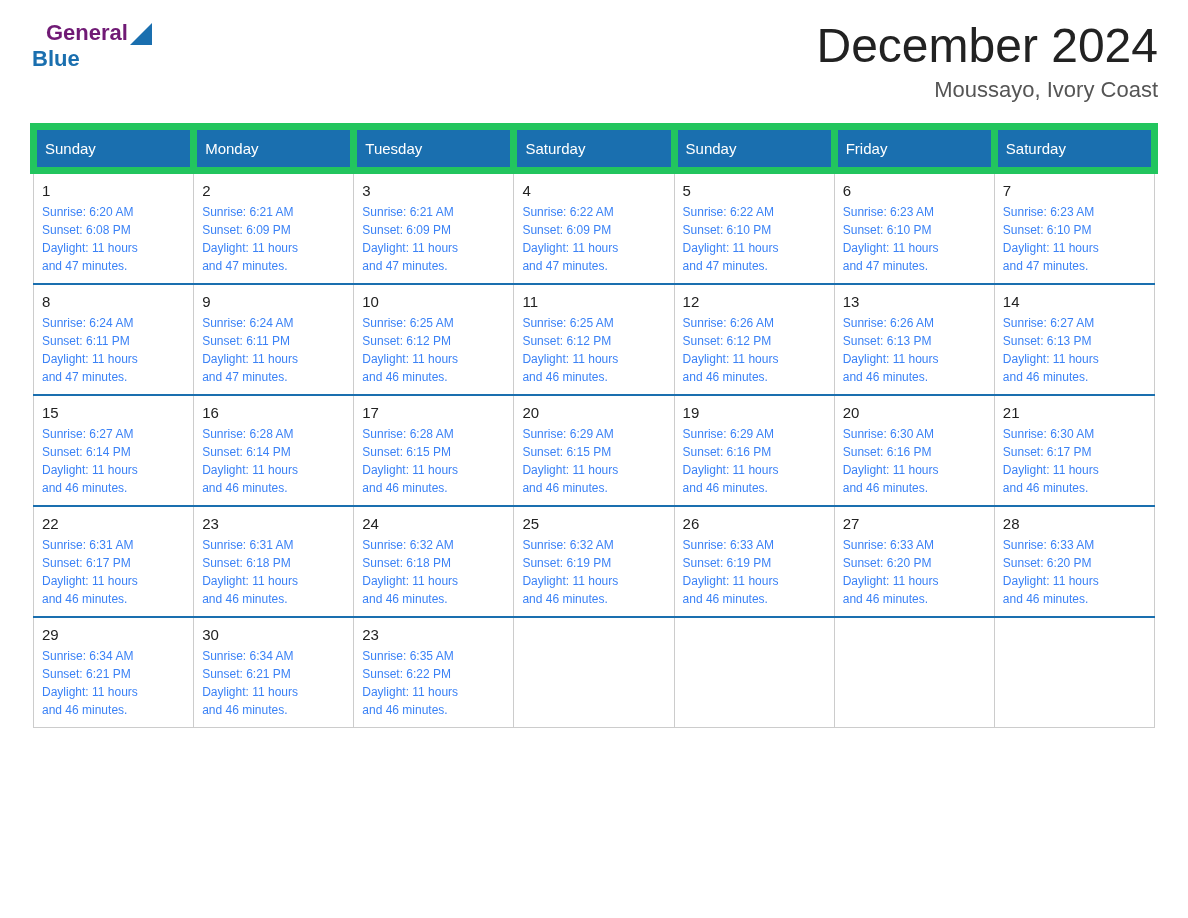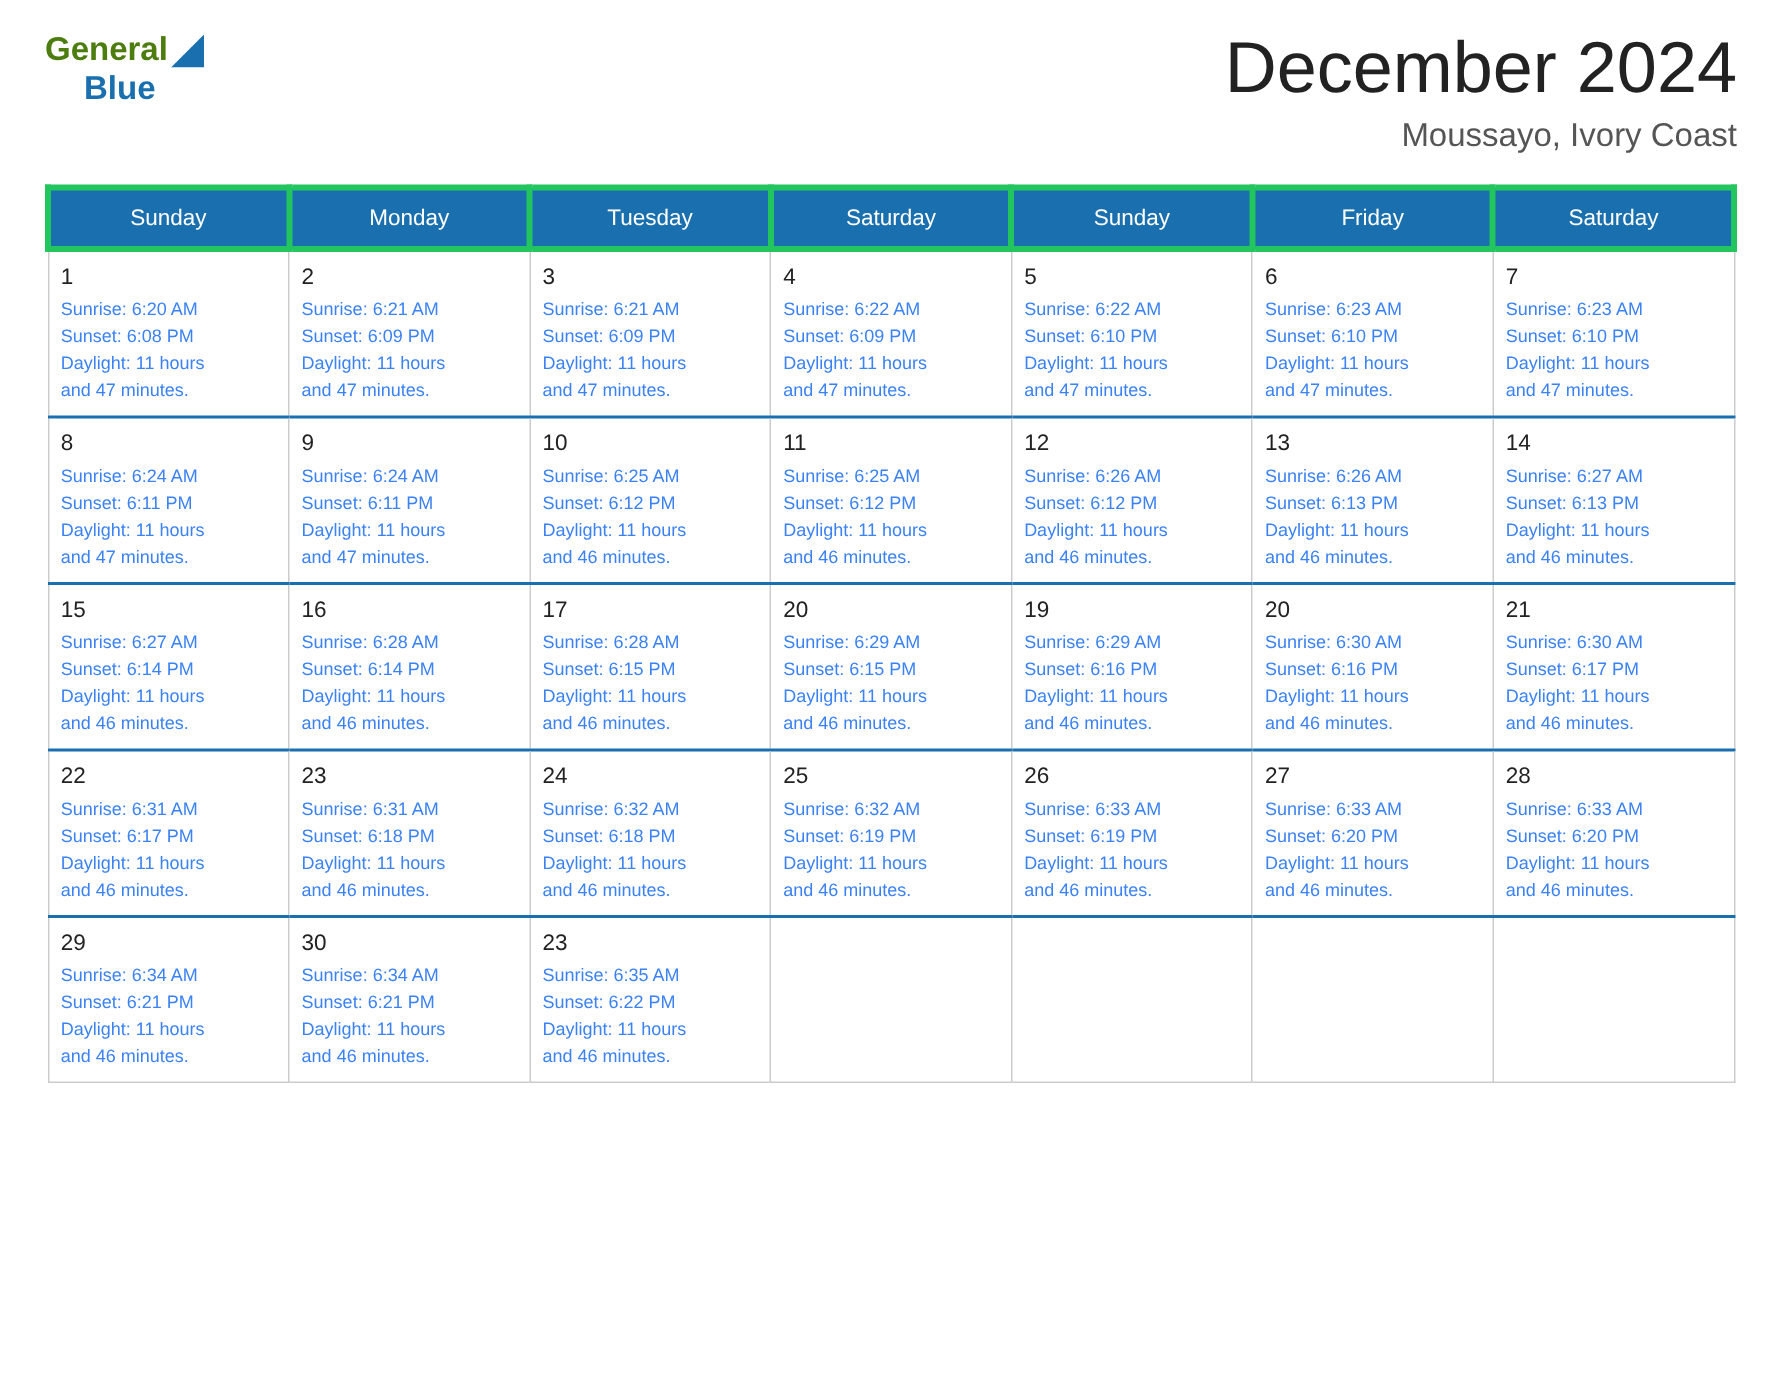--- a/index.html
+++ b/index.html
@@ -34,22 +34,22 @@
       width: 100%;
       border-collapse: collapse;
       table-layout: fixed;
     }
     thead tr th {
       background-color: #1a6faf;
       color: #fff;
       font-size: 15px;
       font-weight: normal;
       padding: 10px 8px;
-      text-align: center;
-      border: 4px solid #22c55e;
+      text-align: left;
+      border: 7px solid #22c55e;
     }
     tbody tr td {
       vertical-align: top;
       padding: 8px 8px;
       border: 1px solid #ccc;
       border-top: 2px solid #1a6faf;
       font-size: 12.5px;
       color: #333;
       height: 110px;
     }
@@ -82,27 +82,27 @@
       align-items: center;
       margin-left: 2px;
     }
   </style>
 </head>
 <body>
 
 <div class="header">
   <div class="logo-wrapper">
     <div class="logo-line1">
-      <span style="font-size:22px;font-weight:bold;color:#4d7c0f;">General</span>
+      <span style="font-size:22px;font-weight:bold;color:#701a75;margin-left:16px;">General</span>
       <svg width="22" height="22" viewBox="0 0 22 22" style="margin-left:2px;margin-top:2px;">
         <polygon points="0,22 22,22 22,0" fill="#1a6faf"></polygon>
       </svg>
     </div>
     <div class="logo-line2">
-      <span style="font-size:22px;font-weight:bold;color:#1a6faf;margin-left:24px;">Blue</span>
+      <span style="font-size:22px;font-weight:bold;color:#1a6faf;">Blue</span>
     </div>
   </div>
   <div class="title-block">
     <div class="month-title">December 2024</div>
     <div class="location-title">Moussayo, Ivory Coast</div>
   </div>
 </div>
 
 <table>
   <thead>

